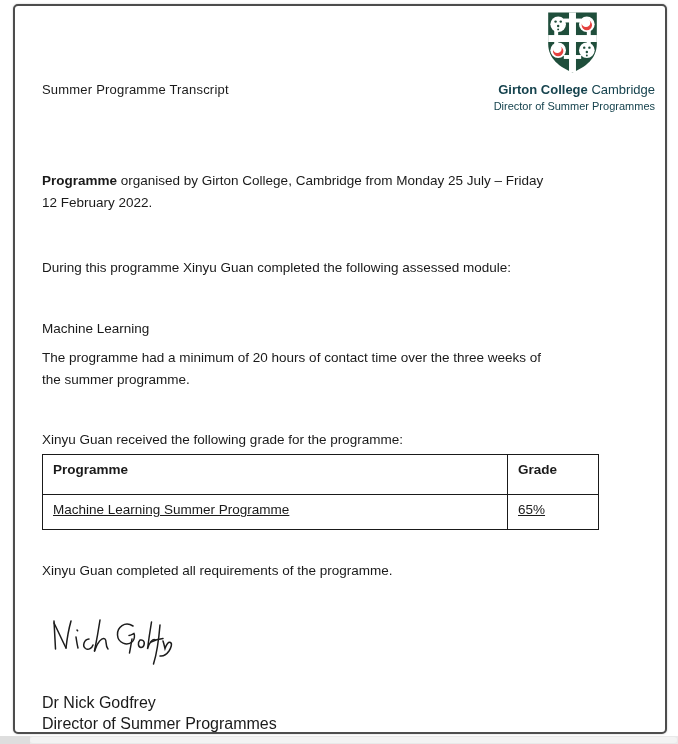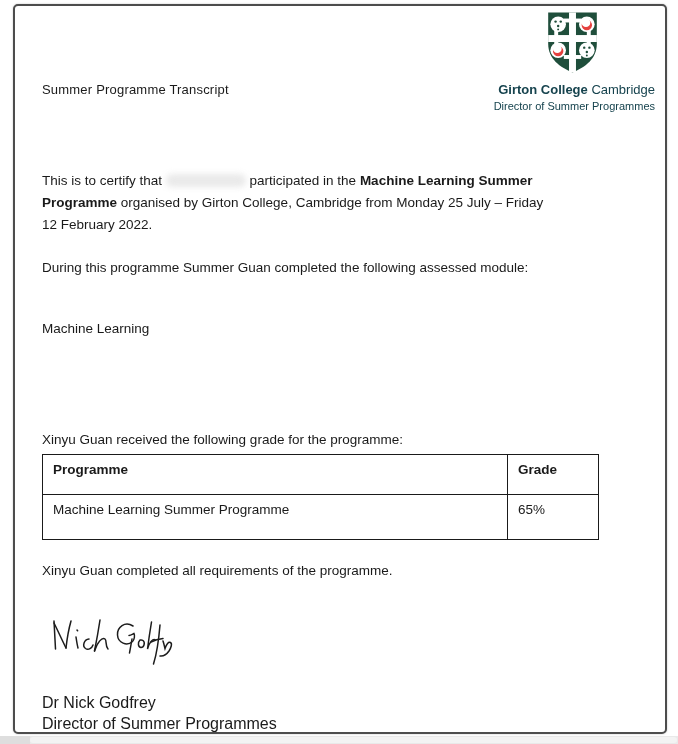--- a/index.html
+++ b/index.html
@@ -24,21 +24,21 @@
   .p4 { top:341px; }
   .p5 { top:423px; }
   .p6 { top:554px; }
   .redacted { display:inline-block; width:80px; height:13px; vertical-align:-2px;
     background:#cfcfcf; opacity:.45; border-radius:6px; filter:blur(3px); }
   table.grades { position:absolute; left:27px; top:448px; width:557px;
     border-collapse:collapse; font-size:13.5px; }
   table.grades th, table.grades td { border:1.6px solid #1a1a1a; text-align:left;
     vertical-align:top; padding:7px 10px; }
   table.grades th { font-weight:700; height:40px; }
-  table.grades td { height:45px; }
+  table.grades td { height:35px;text-decoration:underline; }
   table.grades .col-prog { width:465px; }
   .signature { left:32px; top:602px; width:130px; height:64px; }
   .footer-block { left:27px; top:686px; font-size:16px; line-height:21px; }
   .hscrollbar { position:absolute; left:0; top:736px; width:678px; height:8px;
     background:#e9e9e9; }
   .hscroll-corner { position:absolute; left:0; top:0; width:30px; height:8px; background:#dedede; }
   .hscroll-thumb { position:absolute; left:30px; top:1px; width:647px; height:6px;
     background:#f3f3f3; border-radius:3px; }
 </style>
 </head>
@@ -79,29 +79,30 @@
         <circle cx="50.5" cy="53.5" r="1.1" fill="#1f4e3b"></circle>
       </svg>
     </div>
 
     <div class="abs college-line"><b>Girton College</b><span> Cambridge</span></div>
     <div class="abs college-sub">Director of Summer Programmes</div>
 
     <div class="abs doc-title">Summer Programme Transcript</div>
 
     <div class="abs para p1">
-      <div class="line"><span>This is to certify that </span><span class="redacted"></span><span> participated in the </span><span class="b">Machine Learning Summer</span></div>
       <div class="line"><span class="b">Programme</span><span> organised by Girton College, Cambridge from Monday 25 July – Friday</span></div>
       <div class="line">12 February 2022.</div>
     </div>
 
-    <div class="abs para p2">During this programme Summer Guan completed the following assessed module:</div>
+    <div class="abs para p2">During this programme Xinyu Guan completed the following assessed module:</div>
     <div class="abs para p3">Machine Learning</div>
 
     <div class="abs para p4">
+      <div class="line">The programme had a minimum of 20 hours of contact time over the three weeks of</div>
+      <div class="line">the summer programme.</div>
     </div>
 
     <div class="abs para p5">Xinyu Guan received the following grade for the programme:</div>
 
     <table class="grades">
       <thead>
         <tr>
           <th class="col-prog">Programme</th>
           <th>Grade</th>
         </tr>

